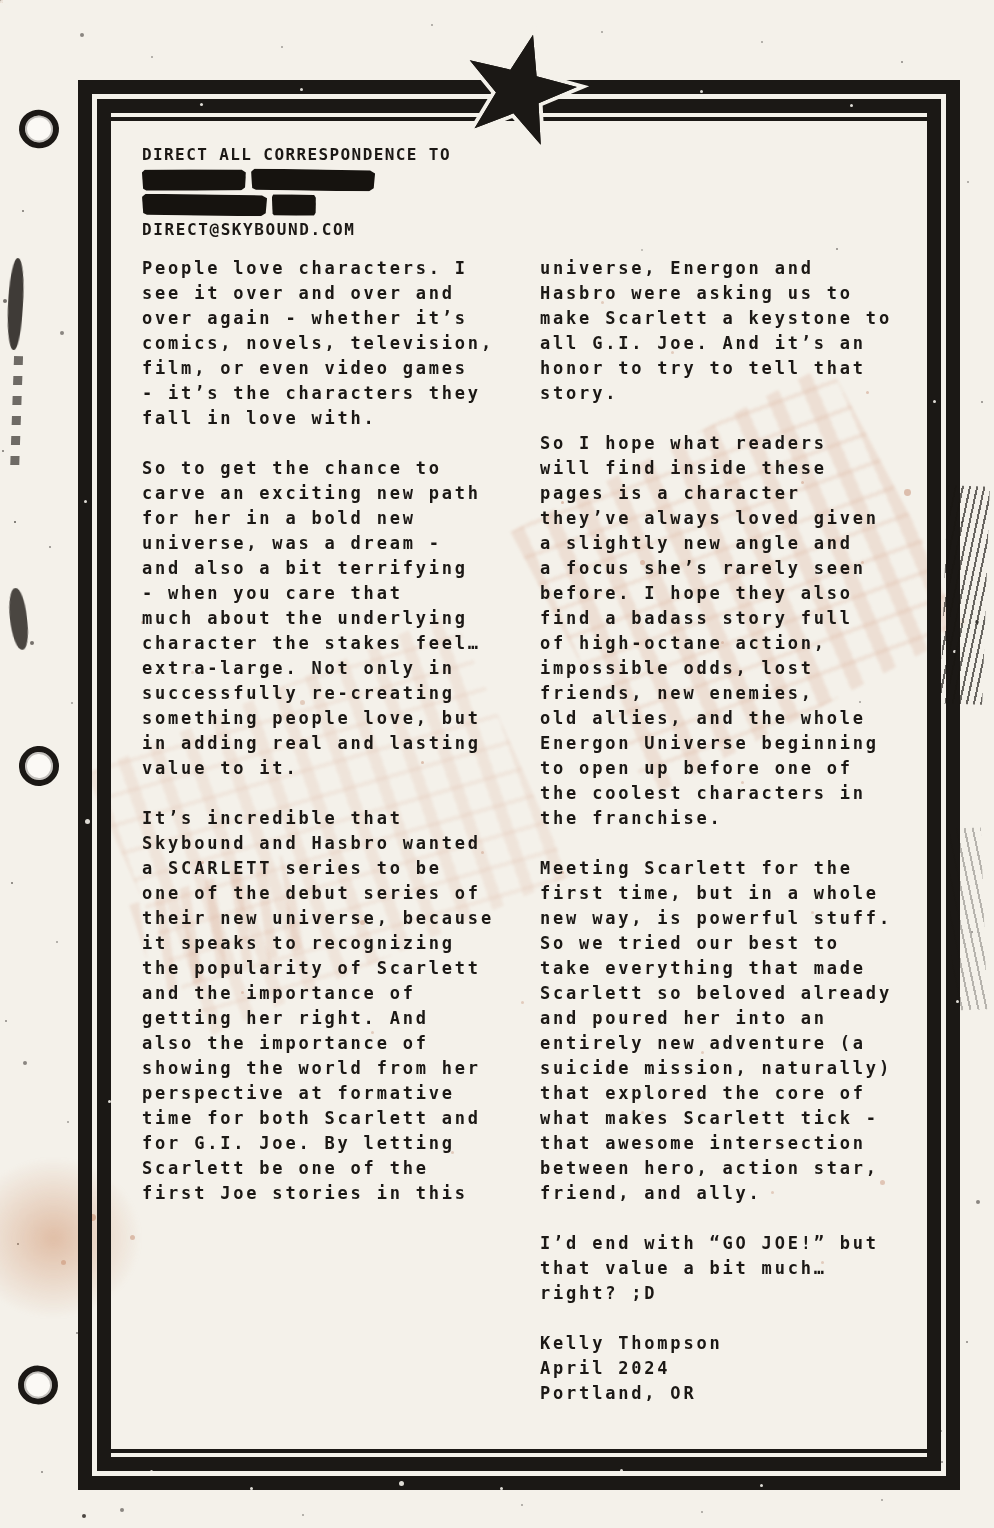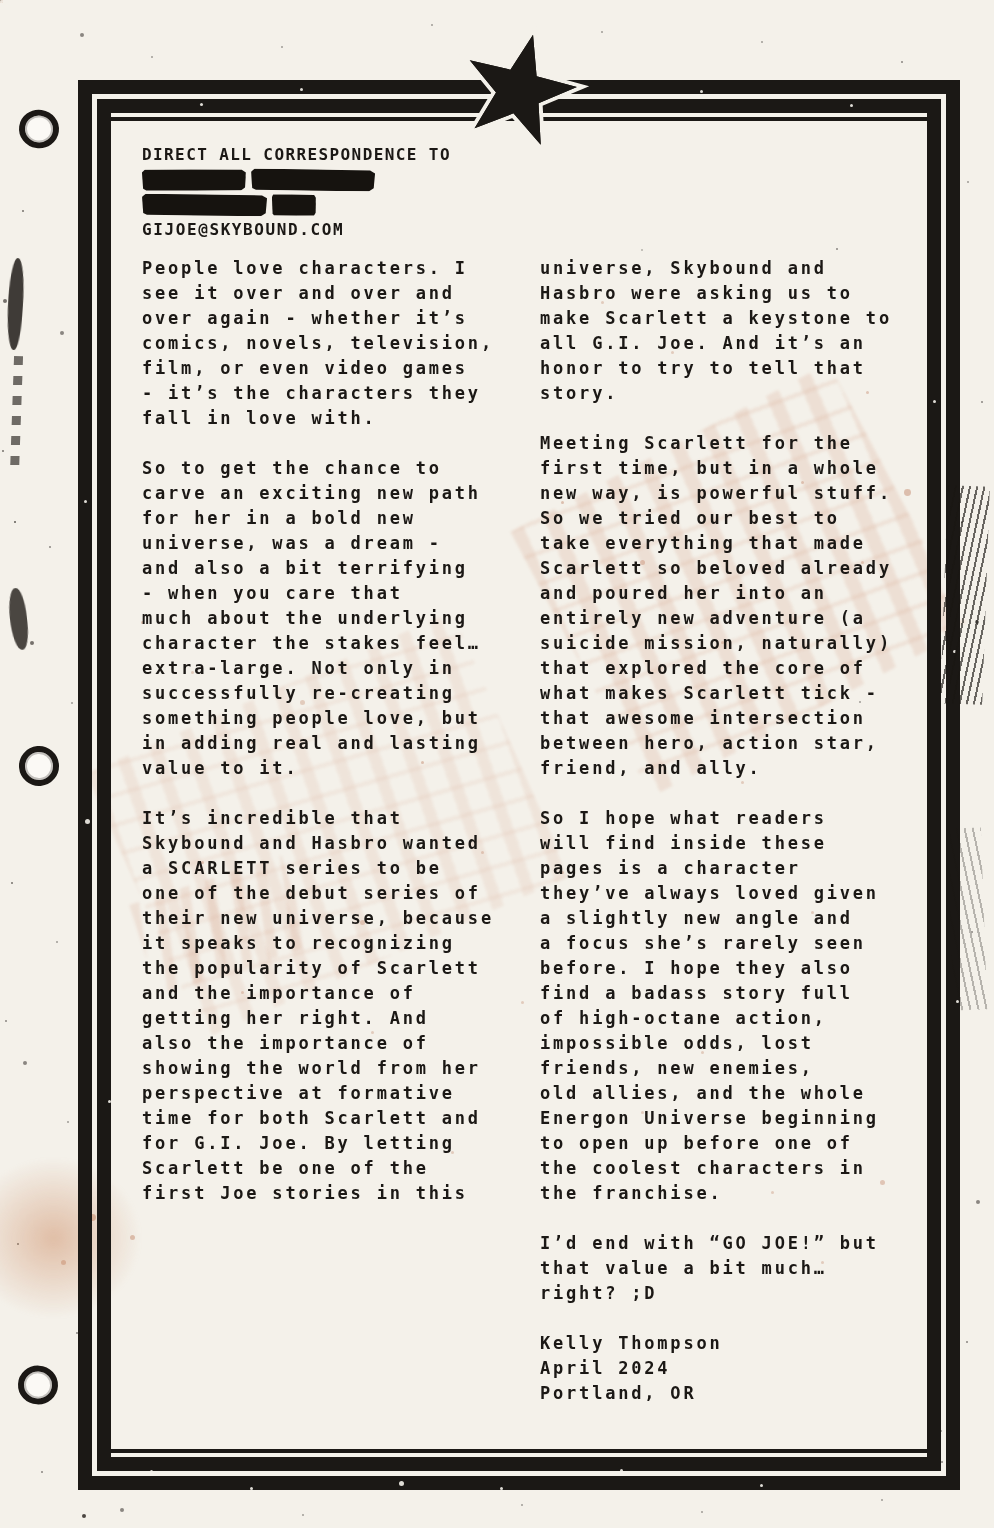--- a/index.html
+++ b/index.html
@@ -138,21 +138,21 @@
     <div class="redacted">
       <div class="redacted-row">
         <div class="bar r1a"></div>
         <div class="bar r1b"></div>
       </div>
       <div class="redacted-row">
         <div class="bar r2a"></div>
         <div class="bar r2b"></div>
       </div>
     </div>
-    <div class="email">GIJOE@SKYBOUND.COM</div>
+    <div class="email">DIRECT@SKYBOUND.COM</div>
 
     <div class="columns">
       <div class="col">
         <p class="para">People love characters. I
 see it over and over and
 over again - whether it’s
 comics, novels, television,
 film, or even video games
 - it’s the characters they
 fall in love with.</p>
@@ -180,56 +180,56 @@
 getting her right. And
 also the importance of
 showing the world from her
 perspective at formative
 time for both Scarlett and
 for G.I. Joe. By letting
 Scarlett be one of the
 first Joe stories in this</p>
       </div>
       <div class="col">
-        <p class="para">universe, Skybound and
+        <p class="para">universe, Energon and
 Hasbro were asking us to
 make Scarlett a keystone to
 all G.I. Joe. And it’s an
 honor to try to tell that
 story.</p>
-        <p class="para">Meeting Scarlett for the
-first time, but in a whole
-new way, is powerful stuff.
-So we tried our best to
-take everything that made
-Scarlett so beloved already
-and poured her into an
-entirely new adventure (a
-suicide mission, naturally)
-that explored the core of
-what makes Scarlett tick -
-that awesome intersection
-between hero, action star,
-friend, and ally.</p>
         <p class="para">So I hope what readers
 will find inside these
 pages is a character
 they’ve always loved given
 a slightly new angle and
 a focus she’s rarely seen
 before. I hope they also
 find a badass story full
 of high-octane action,
 impossible odds, lost
 friends, new enemies,
 old allies, and the whole
 Energon Universe beginning
 to open up before one of
 the coolest characters in
 the franchise.</p>
+        <p class="para">Meeting Scarlett for the
+first time, but in a whole
+new way, is powerful stuff.
+So we tried our best to
+take everything that made
+Scarlett so beloved already
+and poured her into an
+entirely new adventure (a
+suicide mission, naturally)
+that explored the core of
+what makes Scarlett tick -
+that awesome intersection
+between hero, action star,
+friend, and ally.</p>
         <p class="para">I’d end with “GO JOE!” but
 that value a bit much…
 right? ;D</p>
         <div class="signature">Kelly Thompson
 April 2024
 Portland, OR</div>
       </div>
     </div>
   </div>
 

